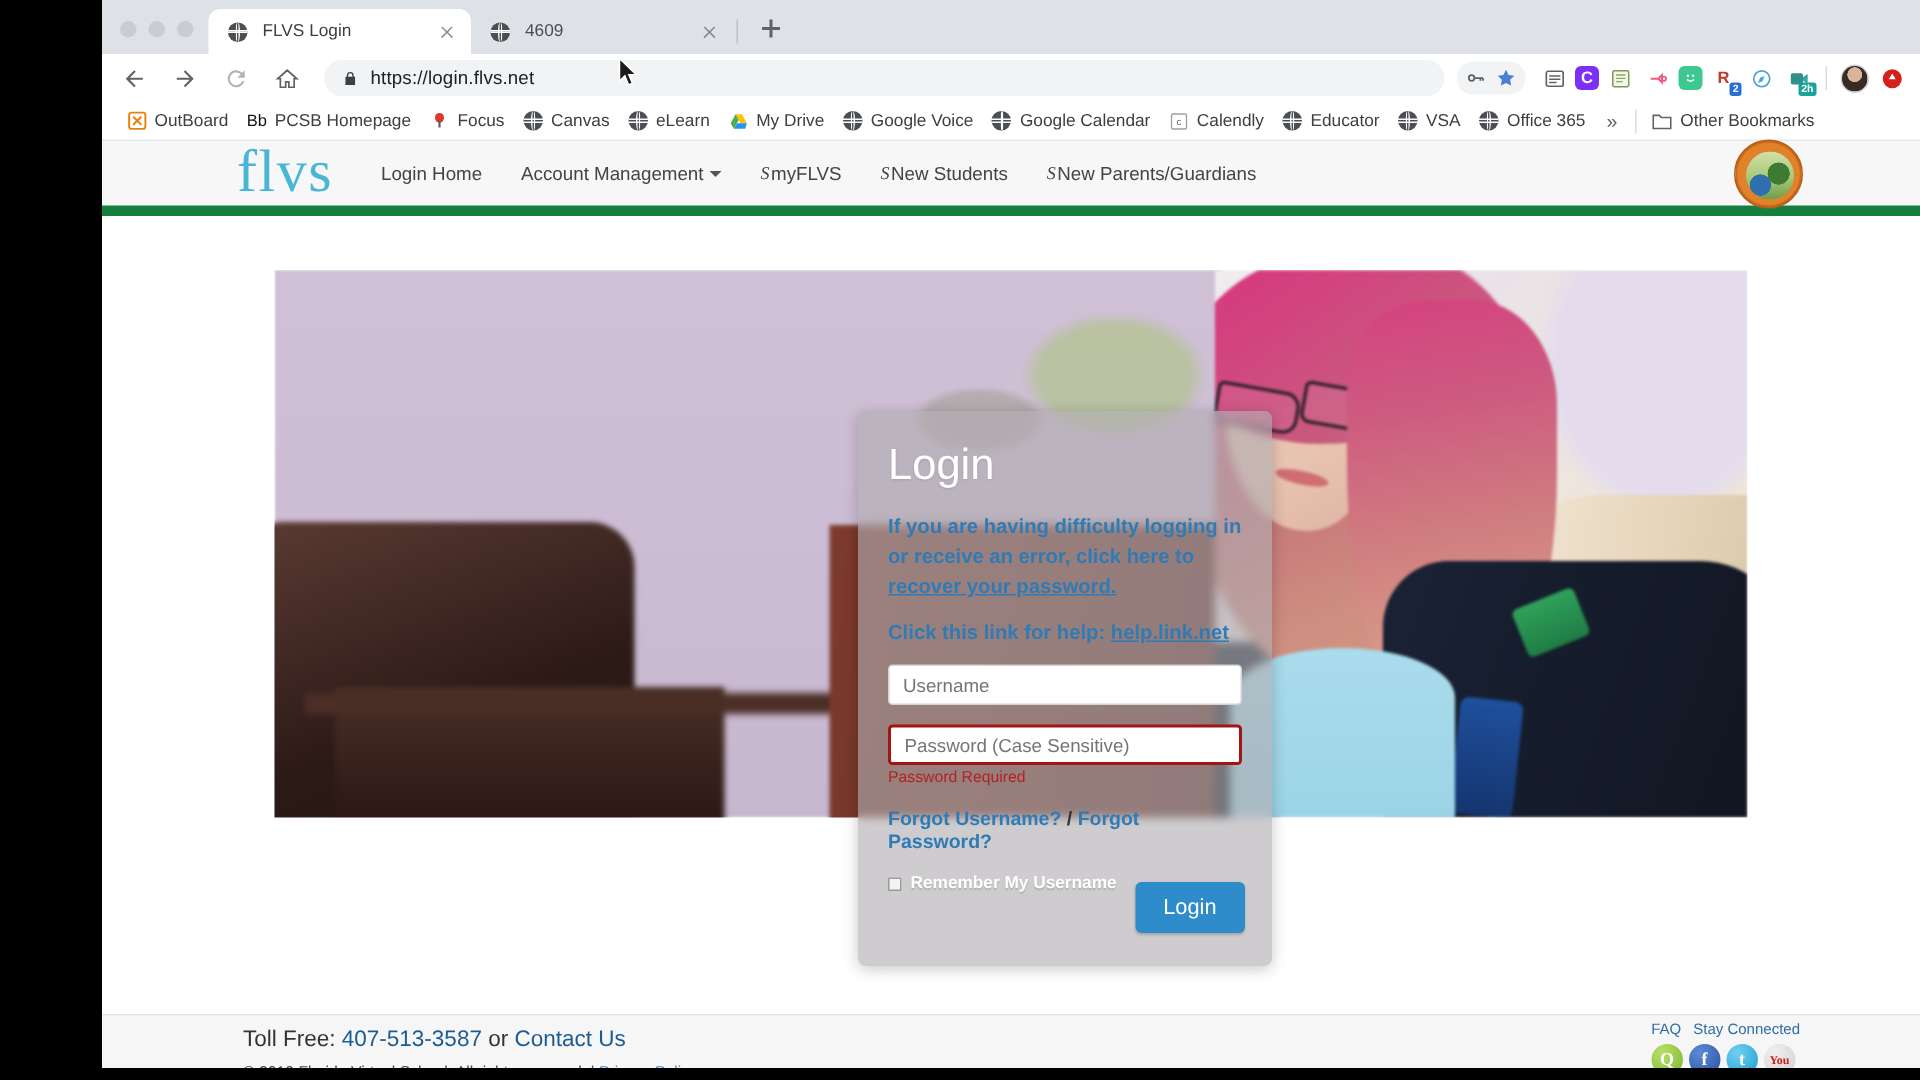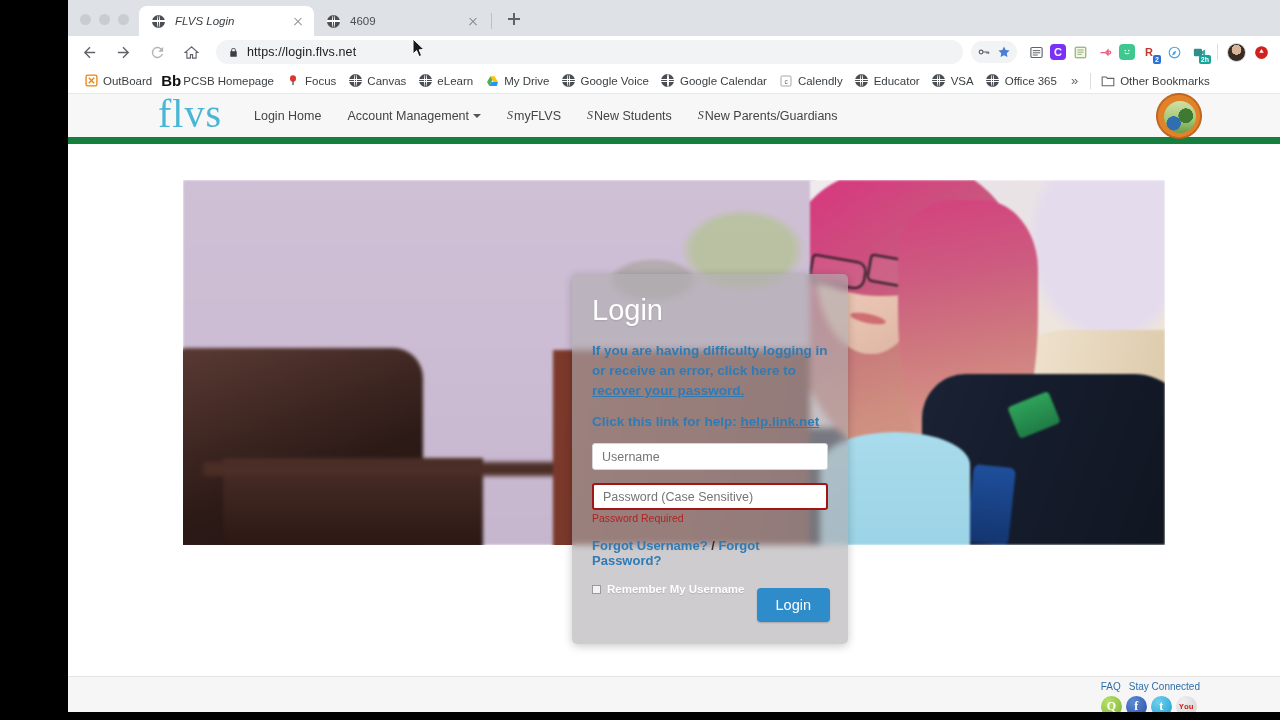--- a/index.html
+++ b/index.html
@@ -35,21 +35,21 @@
 
   .tab {
     position: relative;
     height: 30px;
     display: flex; align-items: center;
     padding: 0 8px 0 12px;
     min-width: 175px; max-width: 195px;
     font-size: 11.5px; color: #3c4043;
     border-radius: 8px 8px 0 0;
   }
-  .tab.active { background: #ffffff; font-style: italic; }
+  .tab.active { background: #ffffff; }
   .tab.inactive { background: #dee1e6; color: #4a4e52; }
   .tab .favicon {
     width: 15px; height: 15px; flex: 0 0 15px;
     margin-right: 9px;
     display: flex; align-items: center; justify-content: center;
   }
   .tab .tab-title {
     flex: 1 1 auto; white-space: nowrap; overflow: hidden; text-overflow: ellipsis;
   }
   .tab .tab-close {
@@ -411,21 +411,21 @@
     width: 21px; height: 21px; border-radius: 50%;
     display: flex; align-items: center; justify-content: center;
     color: #fff; font-size: 12px; font-weight: bold;
     font-family: "Liberation Serif", serif;
   }
   .soc.q { background: radial-gradient(circle at 34% 28%, #b9e06a, #7ab52e); }
   .soc.f { background: radial-gradient(circle at 34% 28%, #5c8ad6, #2b4f9e); }
   .soc.t { background: radial-gradient(circle at 34% 28%, #6fd0ef, #1e9dd0); }
   .soc.y {
     background: radial-gradient(circle at 34% 28%, #f0f0f0, #cfcfcf);
-    color: #cc2118; font-size: 8px; font-family: Liberation Mono, monospace;
+    color: #cc2118; font-size: 8px;
   }
 
   
   .cursor {
     position: absolute; left: 344px; top: 38px;
     width: 0; height: 0; z-index: 50;
   }
   .cursor svg { display: block; }
 </style>
 </head>
@@ -563,21 +563,21 @@
     <div class="bm">
       <span class="bm-ico">
         <svg width="13" height="13" viewBox="0 0 24 24">
             <rect x="2" y="2" width="20" height="20" rx="3" fill="#fff" stroke="#e8820c" stroke-width="2.4"></rect>
             <path d="M7 7l10 10M17 7L7 17" stroke="#e8820c" stroke-width="2.4"></path>
           </svg>
       </span>
       <span>OutBoard</span>
     </div>
     <div class="bm">
-      <span class="bm-ico" style="font-weight:bold;font-size:15px;color:#111;">Bb</span>
+      <span class="bm-ico" style="font-weight:normal;font-size:11px;color:#111;">Bb</span>
       <span>PCSB Homepage</span>
     </div>
     <div class="bm">
       <span class="bm-ico">
         <svg width="12" height="13" viewBox="0 0 24 24">
             <ellipse cx="12" cy="8" rx="6" ry="6.5" fill="#e0352b"></ellipse>
             <rect x="10.6" y="12" width="2.8" height="9" fill="#5a5a5a"></rect>
           </svg>
       </span>
       <span>Focus</span>
@@ -732,20 +732,28 @@
 
       <div class="remember-row">
         <span class="chk"></span>
         <span class="remember-label">Remember My Username</span>
       </div>
 
       <button class="login-btn">Login</button>
     </div>
 
     <div class="footer">
+      <div class="foot-left">
+        <div class="toll">
+          <span>Toll Free: </span><a href="#">407-513-3587</a><span> or </span><a href="#">Contact Us</a>
+        </div>
+        <div class="copy">
+          <span>© 2019 Florida Virtual School. All rights reserved. | </span><a href="#">Privacy Policy</a>
+        </div>
+      </div>
 
       <div class="foot-right">
         <div class="labels">
           <span>FAQ</span><span>Stay Connected</span>
         </div>
         <div class="socials">
           <span class="soc q">Q</span>
           <span class="soc f">f</span>
           <span class="soc t">t</span>
           <span class="soc y">You</span>

